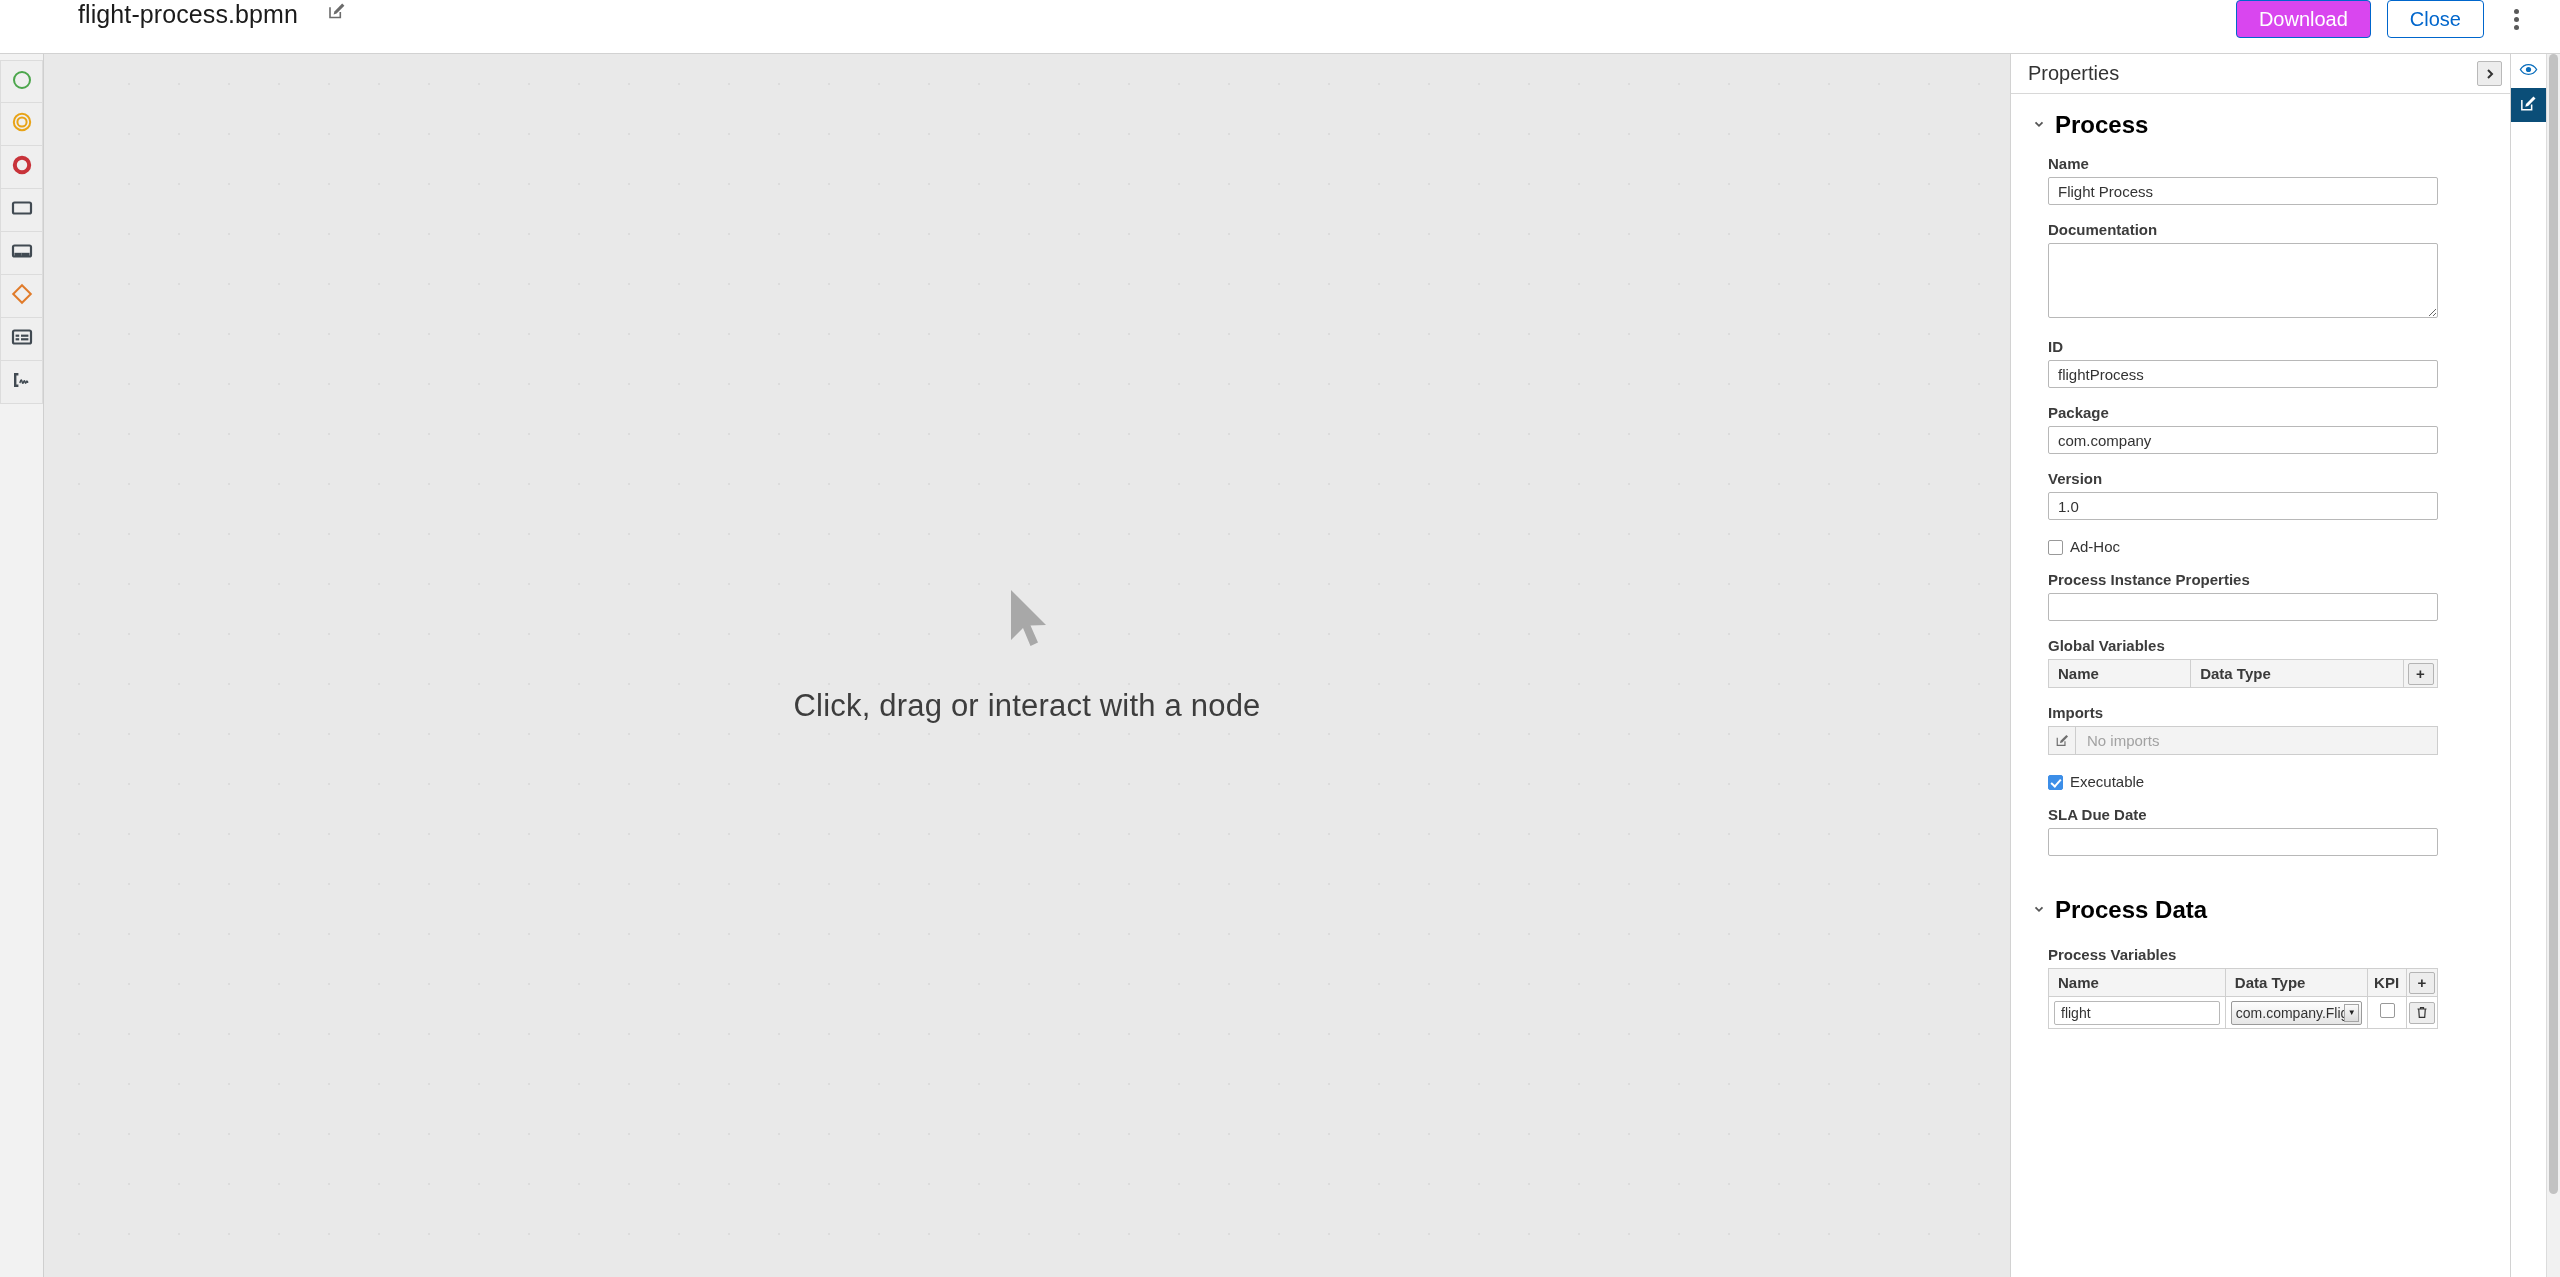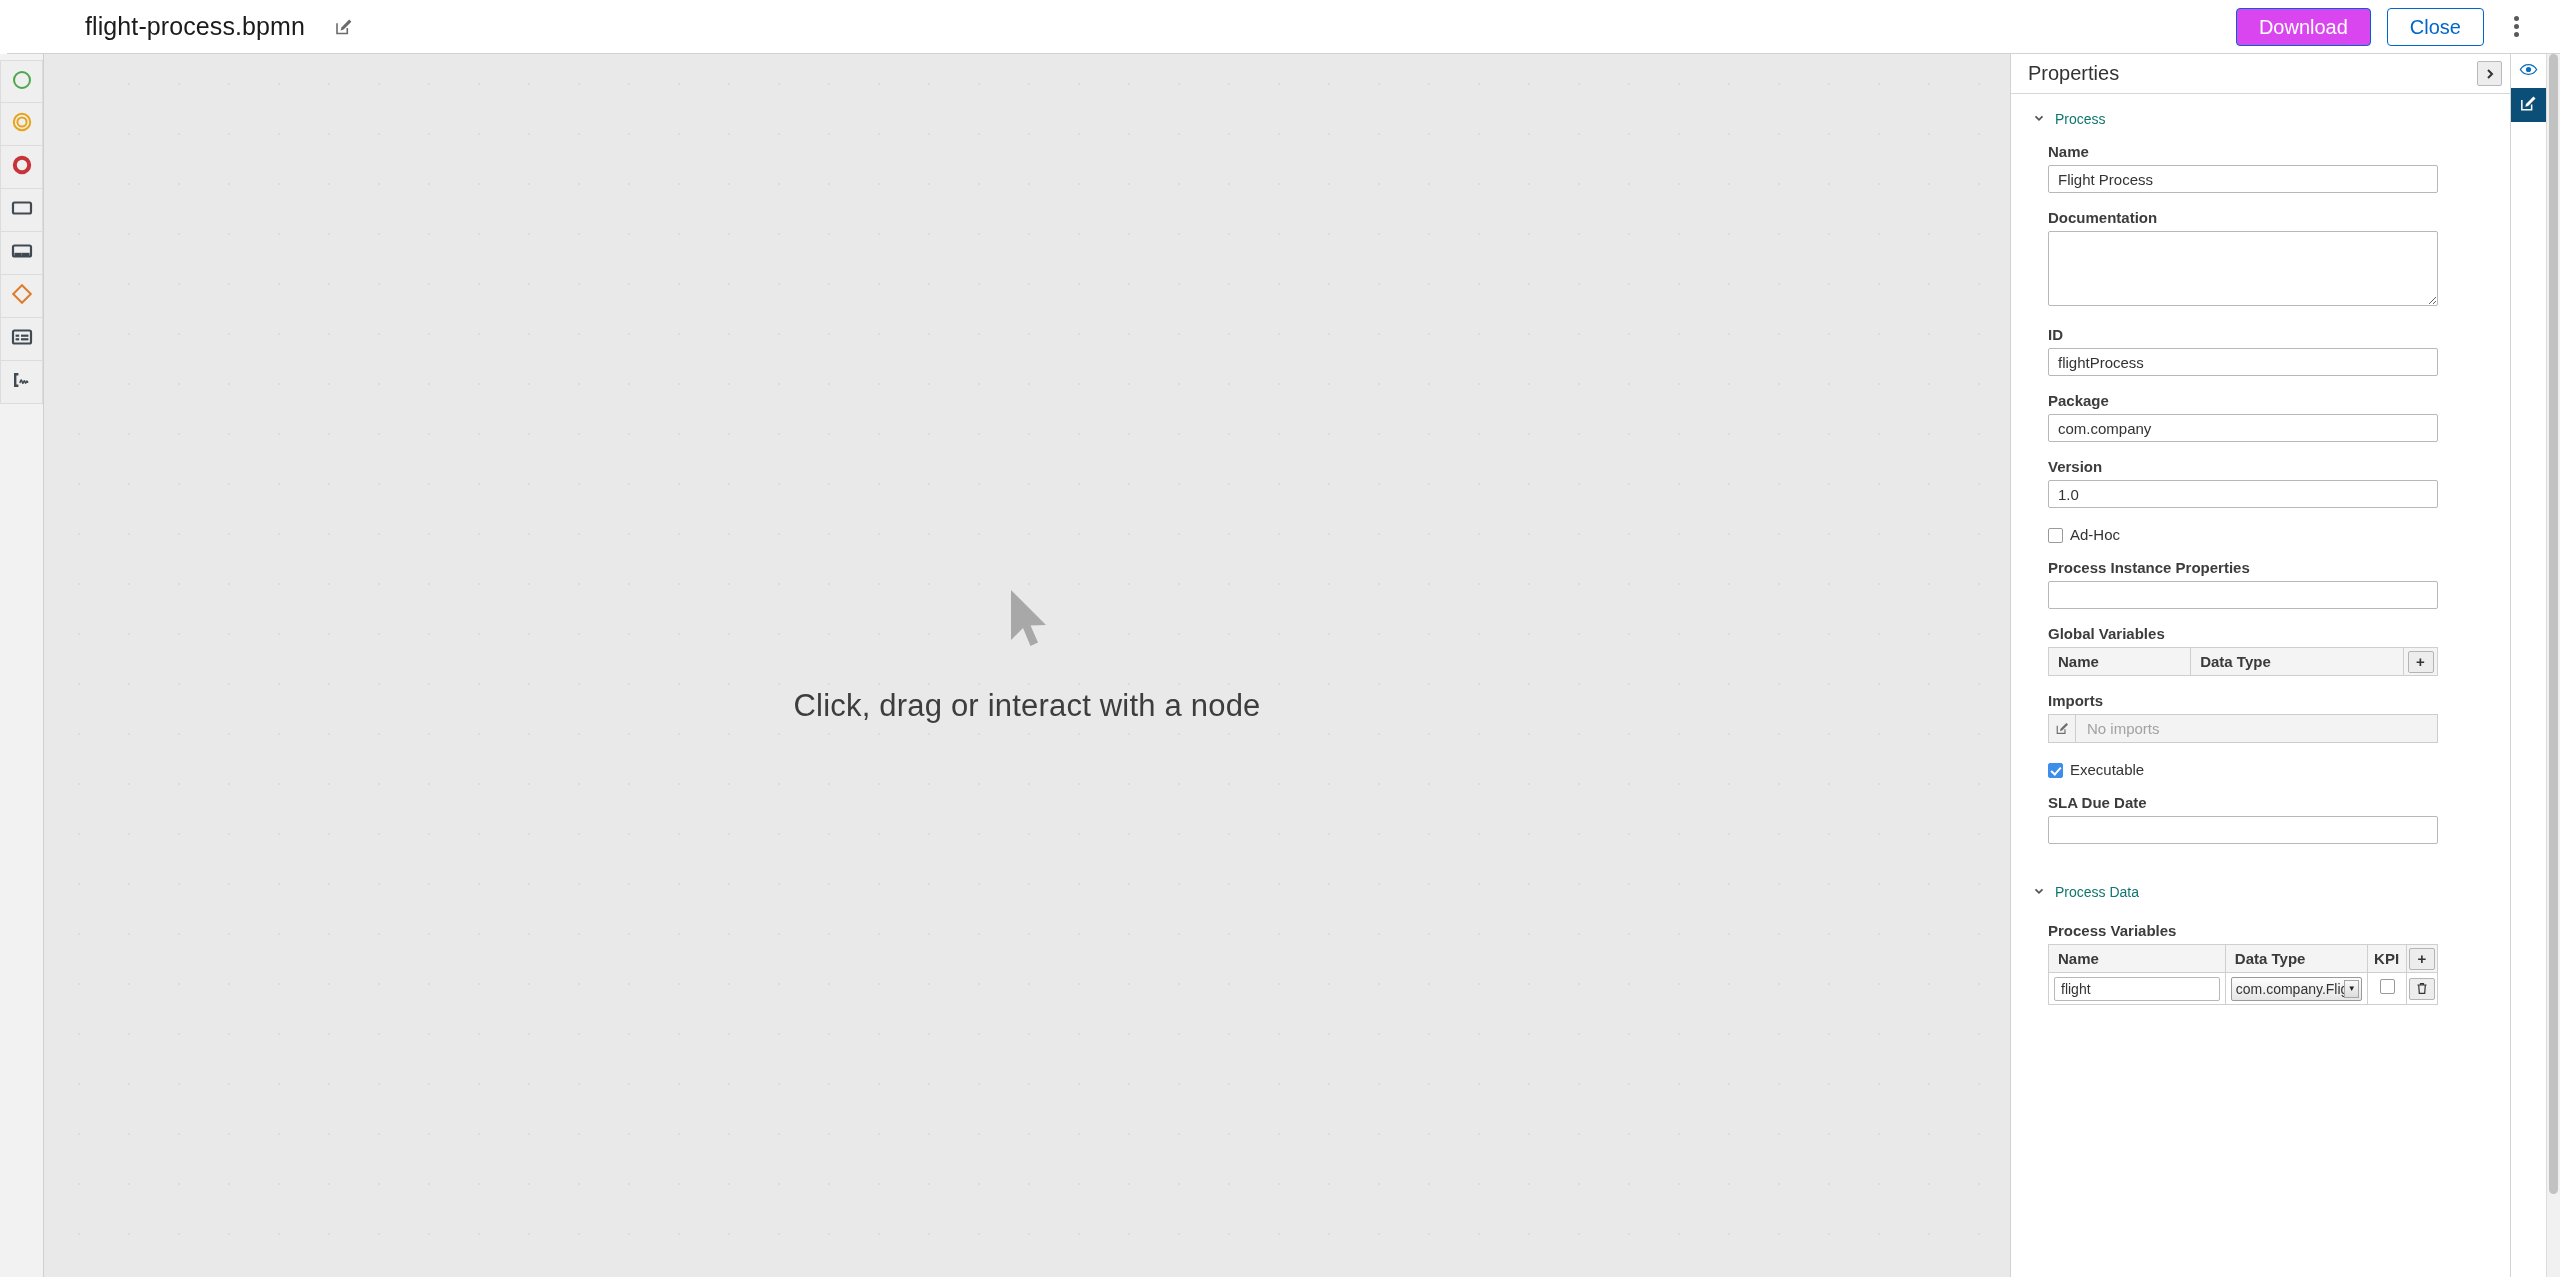--- a/index.html
+++ b/index.html
@@ -9,23 +9,23 @@
     background: #ffffff;
     overflow: hidden;
   }
   #app { position: relative; width: 2560px; height: 1277px; display: flex; flex-direction: column; }
 
   
   .topbar {
     height: 54px; min-height: 54px;
     background: #fff;
     border-bottom: 1px solid #d2d2d2;
-    display: flex; align-items: center;
+    display: flex; align-items: flex-start;
     padding: 0 26px 0 78px;
-    position: relative; z-index: 10; margin-left: 7px;
+    position: relative; z-index: 10;
   }
   .doc-title { font-size: 25px; color: #1b1b1b; letter-spacing: .1px; }
   .title-edit-icon {
     margin-left: 28px; width: 22px; height: 22px;
     display: inline-flex; align-items: center; justify-content: center;
     color: #6b6b6b; cursor: pointer;
   }
   .topbar-spacer { flex: 1; }
   .btn {
     font-size: 20px; border-radius: 4px; cursor: pointer;
@@ -102,21 +102,21 @@
     cursor: pointer; border-radius: 2px; color: #333;
     font-size: 14px; line-height: 1;
   }
   .props-scroll { flex: 1; overflow-y: auto; padding: 0 0 40px 0; }
 
   .section-head {
     display: flex; align-items: center; gap: 10px;
     padding: 17px 0 0 22px; cursor: pointer;
   }
   .section-head .chev { font-size: 14px; color: #555; line-height: 1; width: 12px; }
-  .section-head .stitle { font-size: 14px; font-weight: normal; color: #0f766e; }
+  .section-head .stitle { font-size: 24px; font-weight: bold; color: #000000; }
 
   .field { padding: 0 72px 0 37px; margin-top: 16px; }
   .field-label { font-size: 15px; color: #3c3c3c; font-weight: bold; display: block; margin-bottom: 5px; }
   .txt {
     width: 100%; height: 28px;
     border: 1px solid #b8b8b8; border-radius: 2px;
     background: #fff; font-size: 15px; color: #333;
     padding: 0 9px; font-family: inherit; outline: none;
   }
   textarea.txt { height: 75px; padding-top: 5px; resize: vertical; }

